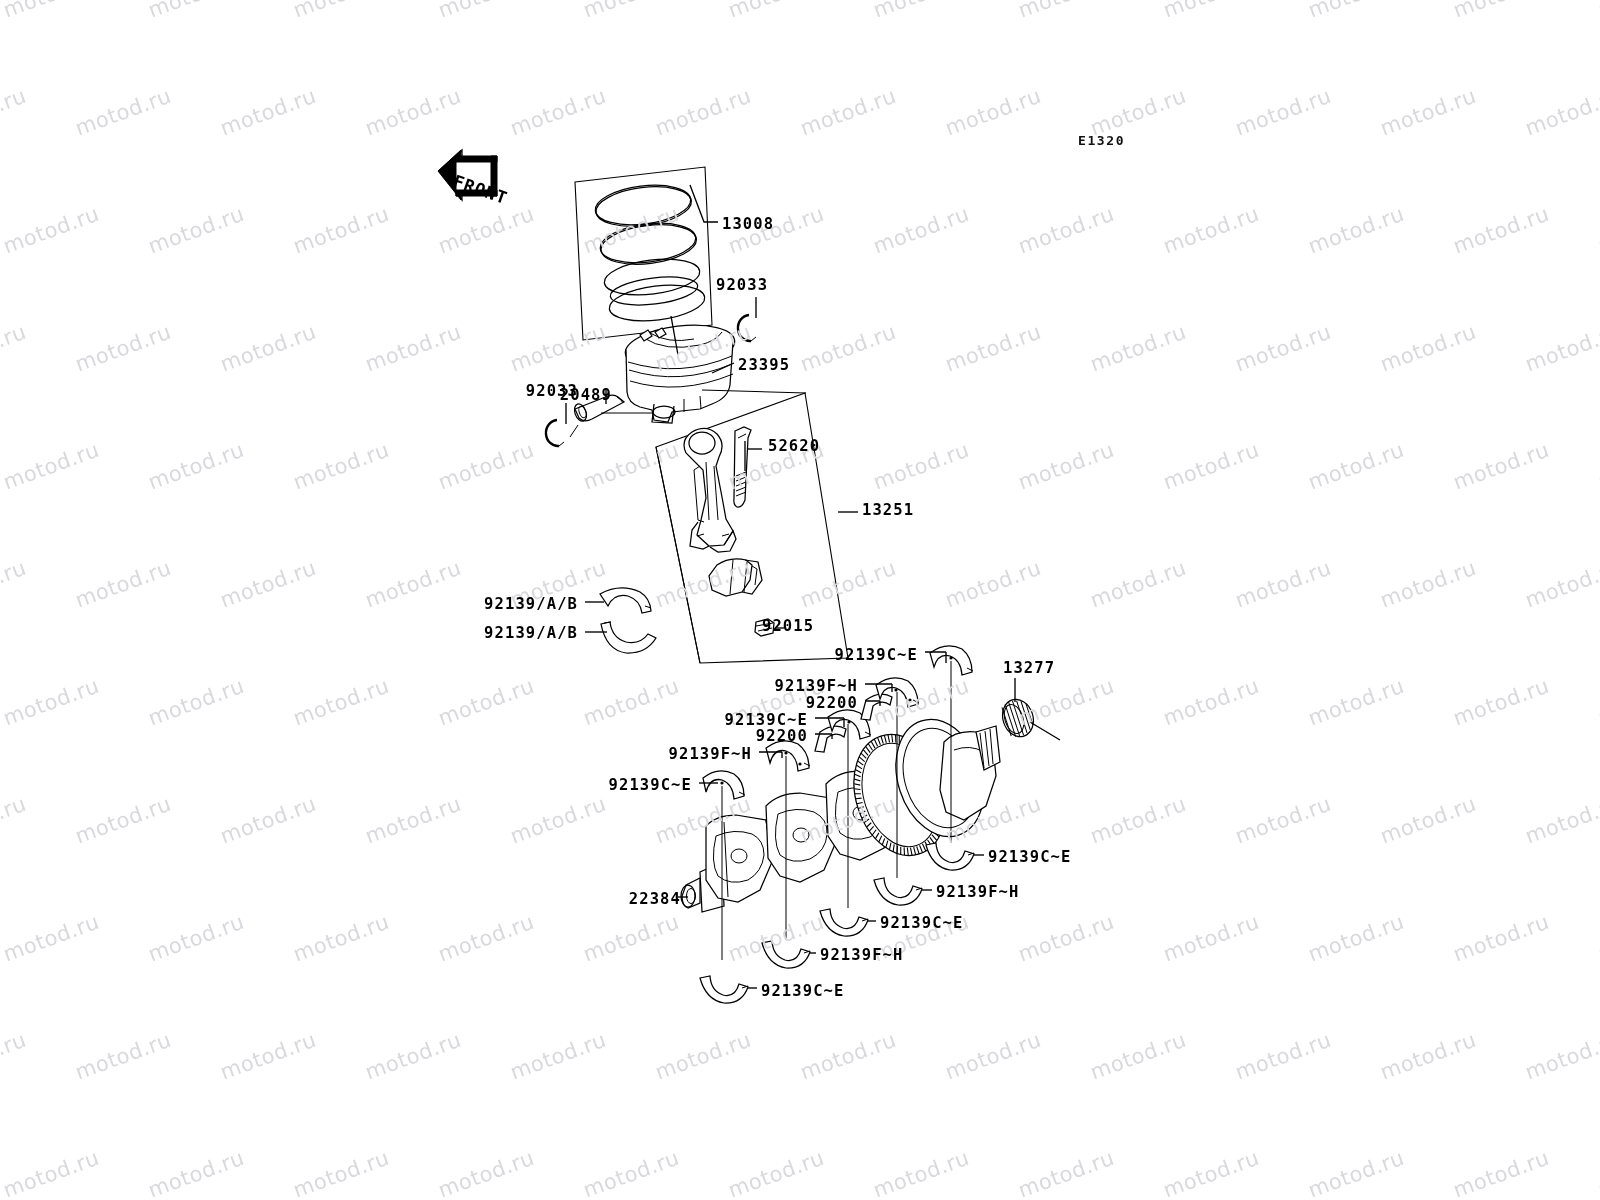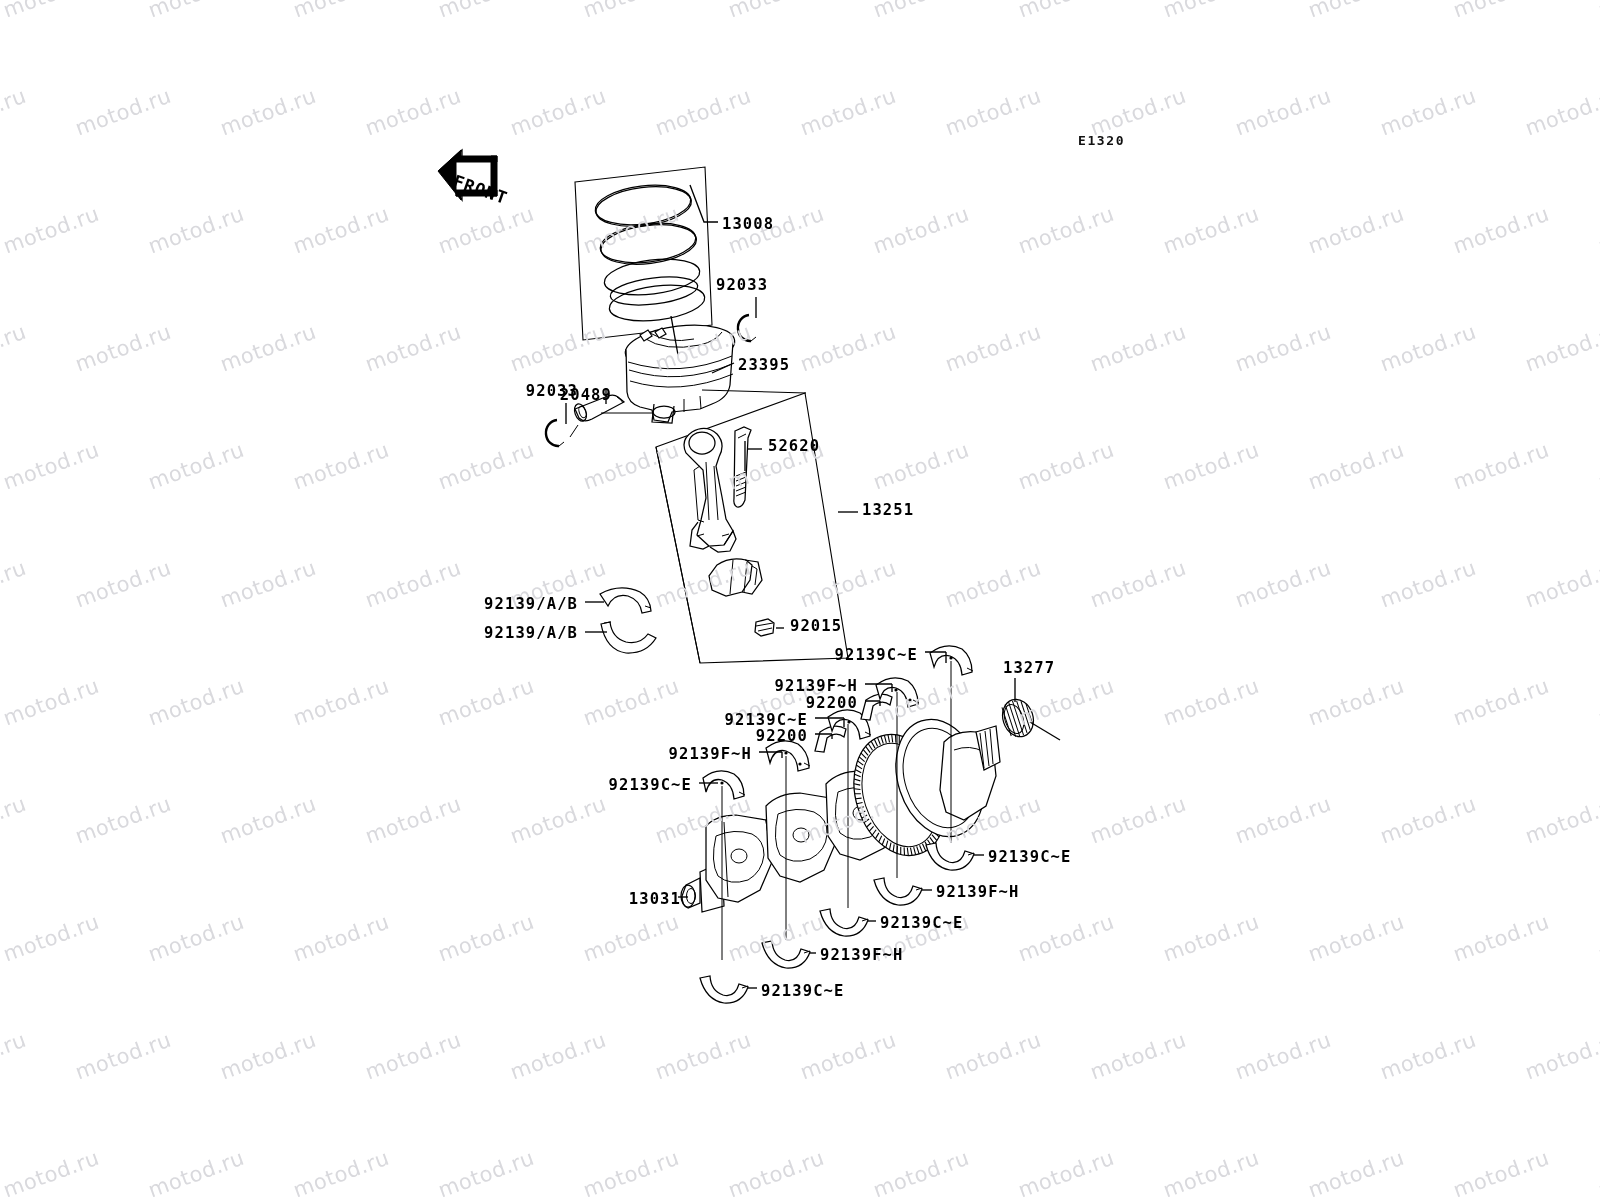--- a/index.html
+++ b/index.html
@@ -556,30 +556,30 @@
   <div id="labels">
       <div class="lbl" style="left: 722px; top: 217px;">13008</div>
       <div class="lbl" style="left: 716px; top: 278px;">92033</div>
       <div class="lbl" style="left: 738px; top: 358px;">23395</div>
       <div class="lbl r" style="left: 612px; top: 388px;">20489</div>
       <div class="lbl r" style="left: 578px; top: 384px;">92033</div>
       <div class="lbl" style="left: 768px; top: 439px;">52620</div>
       <div class="lbl" style="left: 862px; top: 503px;">13251</div>
       <div class="lbl r" style="left: 578px; top: 597px;">92139/A/B</div>
       <div class="lbl r" style="left: 578px; top: 626px;">92139/A/B</div>
-      <div class="lbl" style="left: 790px; top: 619px;">92015</div>
+      <div class="lbl" style="left: 762px; top: 619px;">92015</div>
       <div class="lbl r" style="left: 918px; top: 648px;">92139C~E</div>
       <div class="lbl" style="left: 1003px; top: 661px;">13277</div>
       <div class="lbl r" style="left: 858px; top: 679px;">92139F~H</div>
       <div class="lbl r" style="left: 858px; top: 696px;">92200</div>
       <div class="lbl r" style="left: 808px; top: 713px;">92139C~E</div>
       <div class="lbl r" style="left: 808px; top: 729px;">92200</div>
       <div class="lbl r" style="left: 752px; top: 747px;">92139F~H</div>
       <div class="lbl r" style="left: 692px; top: 778px;">92139C~E</div>
-      <div class="lbl r" style="left: 681px; top: 892px;">13031</div>
+      <div class="lbl r" style="left: 681px; top: 892px;">22384</div>
       <div class="lbl" style="left: 988px; top: 850px;">92139C~E</div>
       <div class="lbl" style="left: 936px; top: 885px;">92139F~H</div>
       <div class="lbl" style="left: 880px; top: 916px;">92139C~E</div>
       <div class="lbl" style="left: 820px; top: 948px;">92139F~H</div>
       <div class="lbl" style="left: 761px; top: 984px;">92139C~E</div>
     </div>
 
   <div id="code-label" style="left:1078px; top:133px;">E1320</div>
 
 </div>

